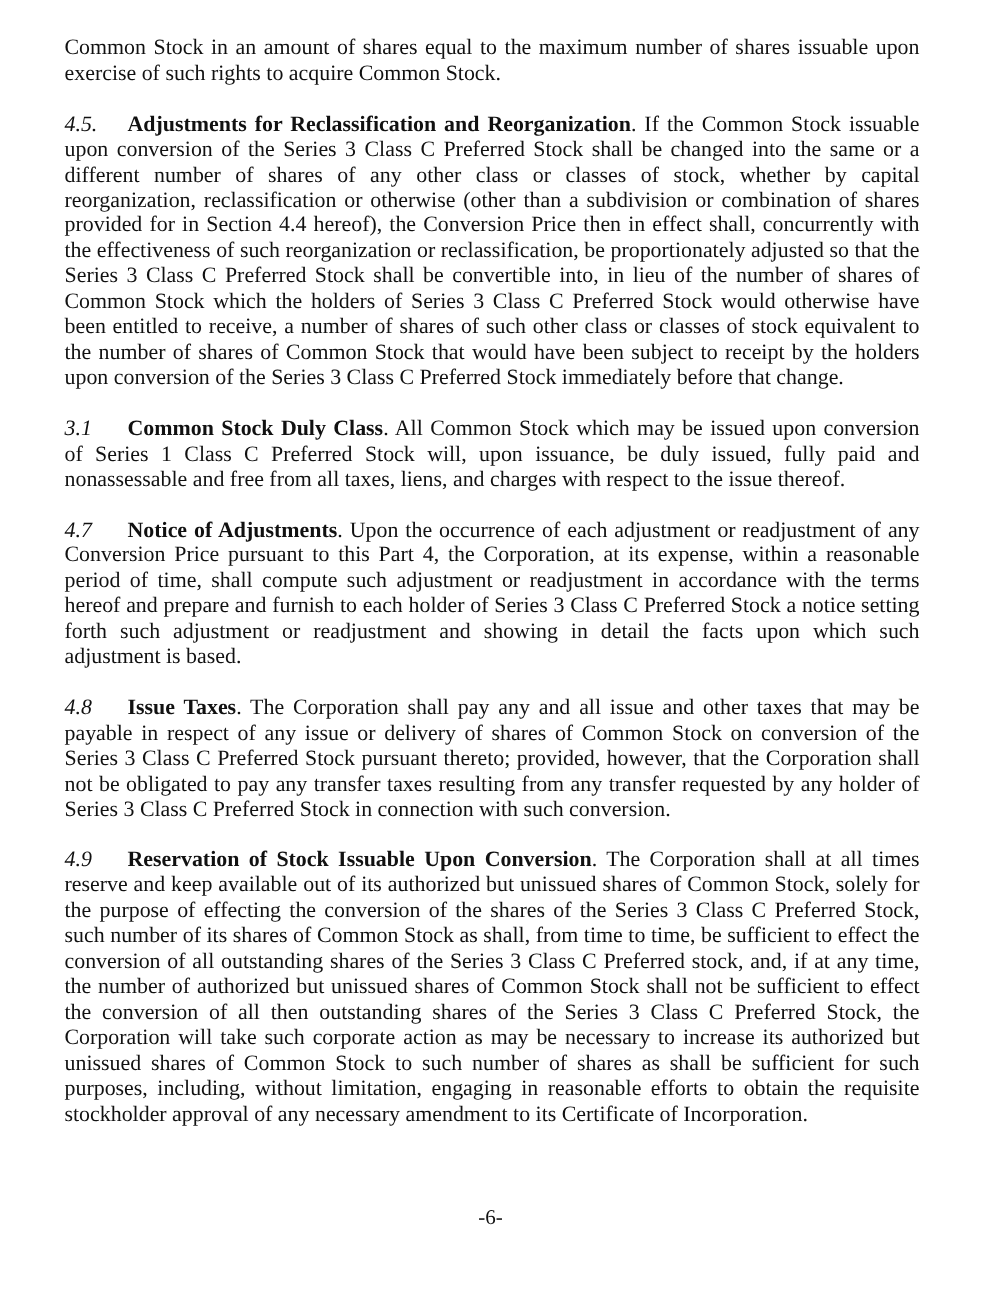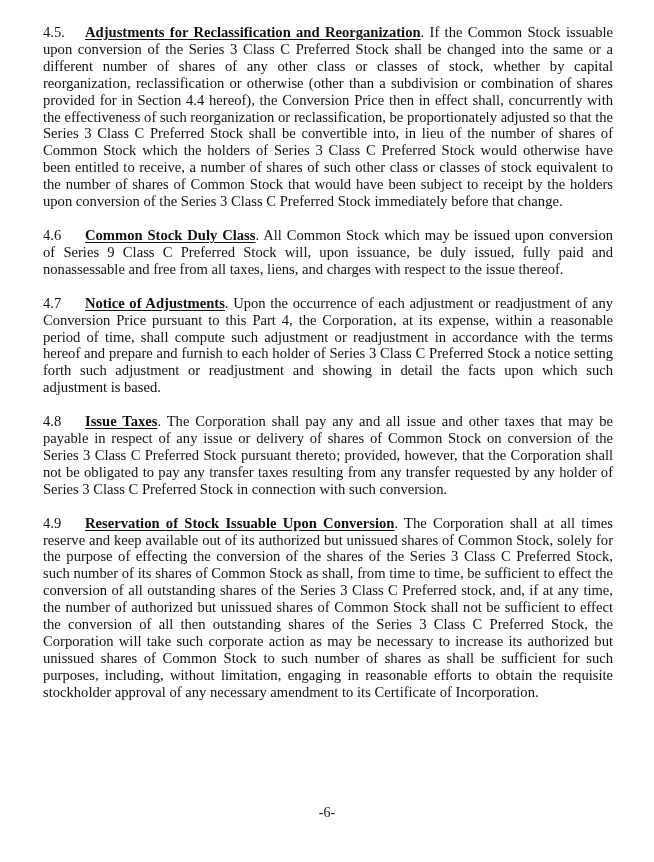--- a/index.html
+++ b/index.html
@@ -25,51 +25,54 @@
     }
     .para {
       margin: 0;
       text-align: justify;
       text-align-last: left;
     }
     .para + .para { margin-top: 17px; }
     .sec-num {
       display: inline-block;
       width: 42px;
+      font-style: italic;
     }
     .heading {
       font-weight: bold;
-      text-decoration: underline;
       text-underline-offset: 2px;
     }
     .emph {
       text-underline-offset: 2px;
     }
     .page-number {
       position: absolute;
       left: 0;
       width: 654px;
       top: 805px;
       text-align: center;
       font-family: "Liberation Serif", "DejaVu Serif", serif;
       font-size: 14px;
     }
   </style>
 </head>
 <body>
 
 <div class="page">
 
+  <p class="para">
+    <span>Common Stock in an amount of shares equal to the maximum number of shares issuable upon exercise of such rights to acquire Common Stock.</span>
+  </p>
 
   <p class="para">
     <span class="sec-num">4.5.</span><span class="heading">Adjustments for Reclassification and Reorganization</span><span>. If the Common Stock issuable upon conversion of the Series 3 Class C Preferred Stock shall be changed into the same or a different number of shares of any other class or classes of stock, whether by capital reorganization, reclassification or otherwise (other than a subdivision or combination of shares provided for in Section 4.4 hereof), the Conversion Price then in effect shall, concurrently with the effectiveness of such reorganization or reclassification, be proportionately adjusted so that the Series 3 Class C Preferred Stock shall be convertible into, in lieu of the number of shares of Common Stock which the holders of Series 3 Class C Preferred Stock would otherwise have been entitled to receive, a number of shares of such other class or classes of stock equivalent to the number of shares of Common Stock that would have been subject to receipt by the holders upon conversion of the Series 3 Class C Preferred Stock immediately before that change.</span>
   </p>
 
   <p class="para">
-    <span class="sec-num">4.6</span><span class="heading">Common Stock Duly Class</span><span>. All Common Stock which may be issued upon conversion of Series 9 Class C Preferred Stock will, upon issuance, be duly issued, fully paid and nonassessable and free from all taxes, liens, and charges with respect to the issue thereof.</span>
+    <span class="sec-num">3.1</span><span class="heading">Common Stock Duly Class</span><span>. All Common Stock which may be issued upon conversion of Series 1 Class C Preferred Stock will, upon issuance, be duly issued, fully paid and nonassessable and free from all taxes, liens, and charges with respect to the issue thereof.</span>
   </p>
 
   <p class="para">
     <span class="sec-num">4.7</span><span class="heading">Notice of Adjustments</span><span>. Upon the occurrence of each adjustment or readjustment of any Conversion Price pursuant to this Part 4, the Corporation, at its expense, within a reasonable period of time, shall compute such adjustment or readjustment in accordance with the terms hereof and prepare and furnish to each holder of Series 3 Class C Preferred Stock a notice setting forth such adjustment or readjustment and showing in detail the facts upon which such adjustment is based.</span>
   </p>
 
   <p class="para">
     <span class="sec-num">4.8</span><span class="heading">Issue Taxes</span><span>. The Corporation shall pay any and all issue and other taxes that may be payable in respect of any issue or delivery of shares of Common Stock on conversion of the Series 3 Class C Preferred Stock pursuant thereto; </span><span class="emph">provided, however</span><span>, that the Corporation shall not be obligated to pay any transfer taxes resulting from any transfer requested by any holder of Series 3 Class C Preferred Stock in connection with such conversion.</span>
   </p>
 

